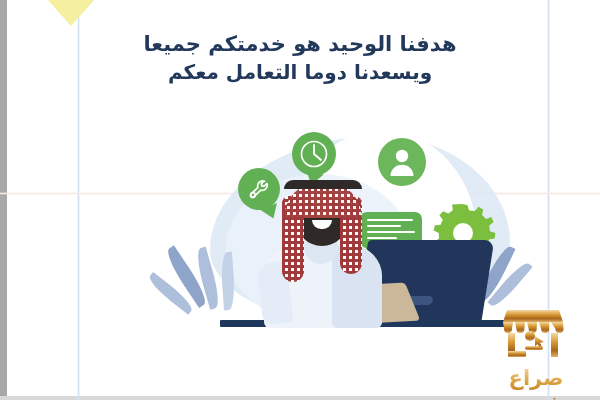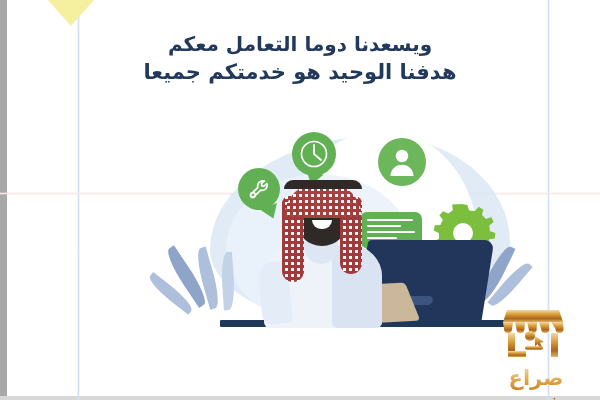--- a/index.html
+++ b/index.html
@@ -251,22 +251,22 @@
 <div id="stage">
 
   <div class="edge-left"></div>
   <div class="edge-bottom"></div>
   <div class="grid-v v1"></div>
   <div class="grid-v v2"></div>
   <div class="grid-h h1"></div>
   <div class="tri-yellow"></div>
 
   <div class="headline">
+    <span class="ln ln1">هدفنا الوحيد هو خدمتكم جميعا</span>
     <span class="ln ln2">ويسعدنا دوما التعامل معكم</span>
-    <span class="ln ln1">هدفنا الوحيد هو خدمتكم جميعا</span>
   </div>
 
   <div class="illus">
 
     <div class="blob"></div>
     <div class="blob2"></div>
     <div class="blob3"></div>
 
     <div class="leaf dk" style="left:18px;top:110px;width:14px;height:66px;transform:rotate(-34deg);"></div>
     <div class="leaf" style="left:30px;top:118px;width:13px;height:62px;transform:rotate(-16deg);"></div>

